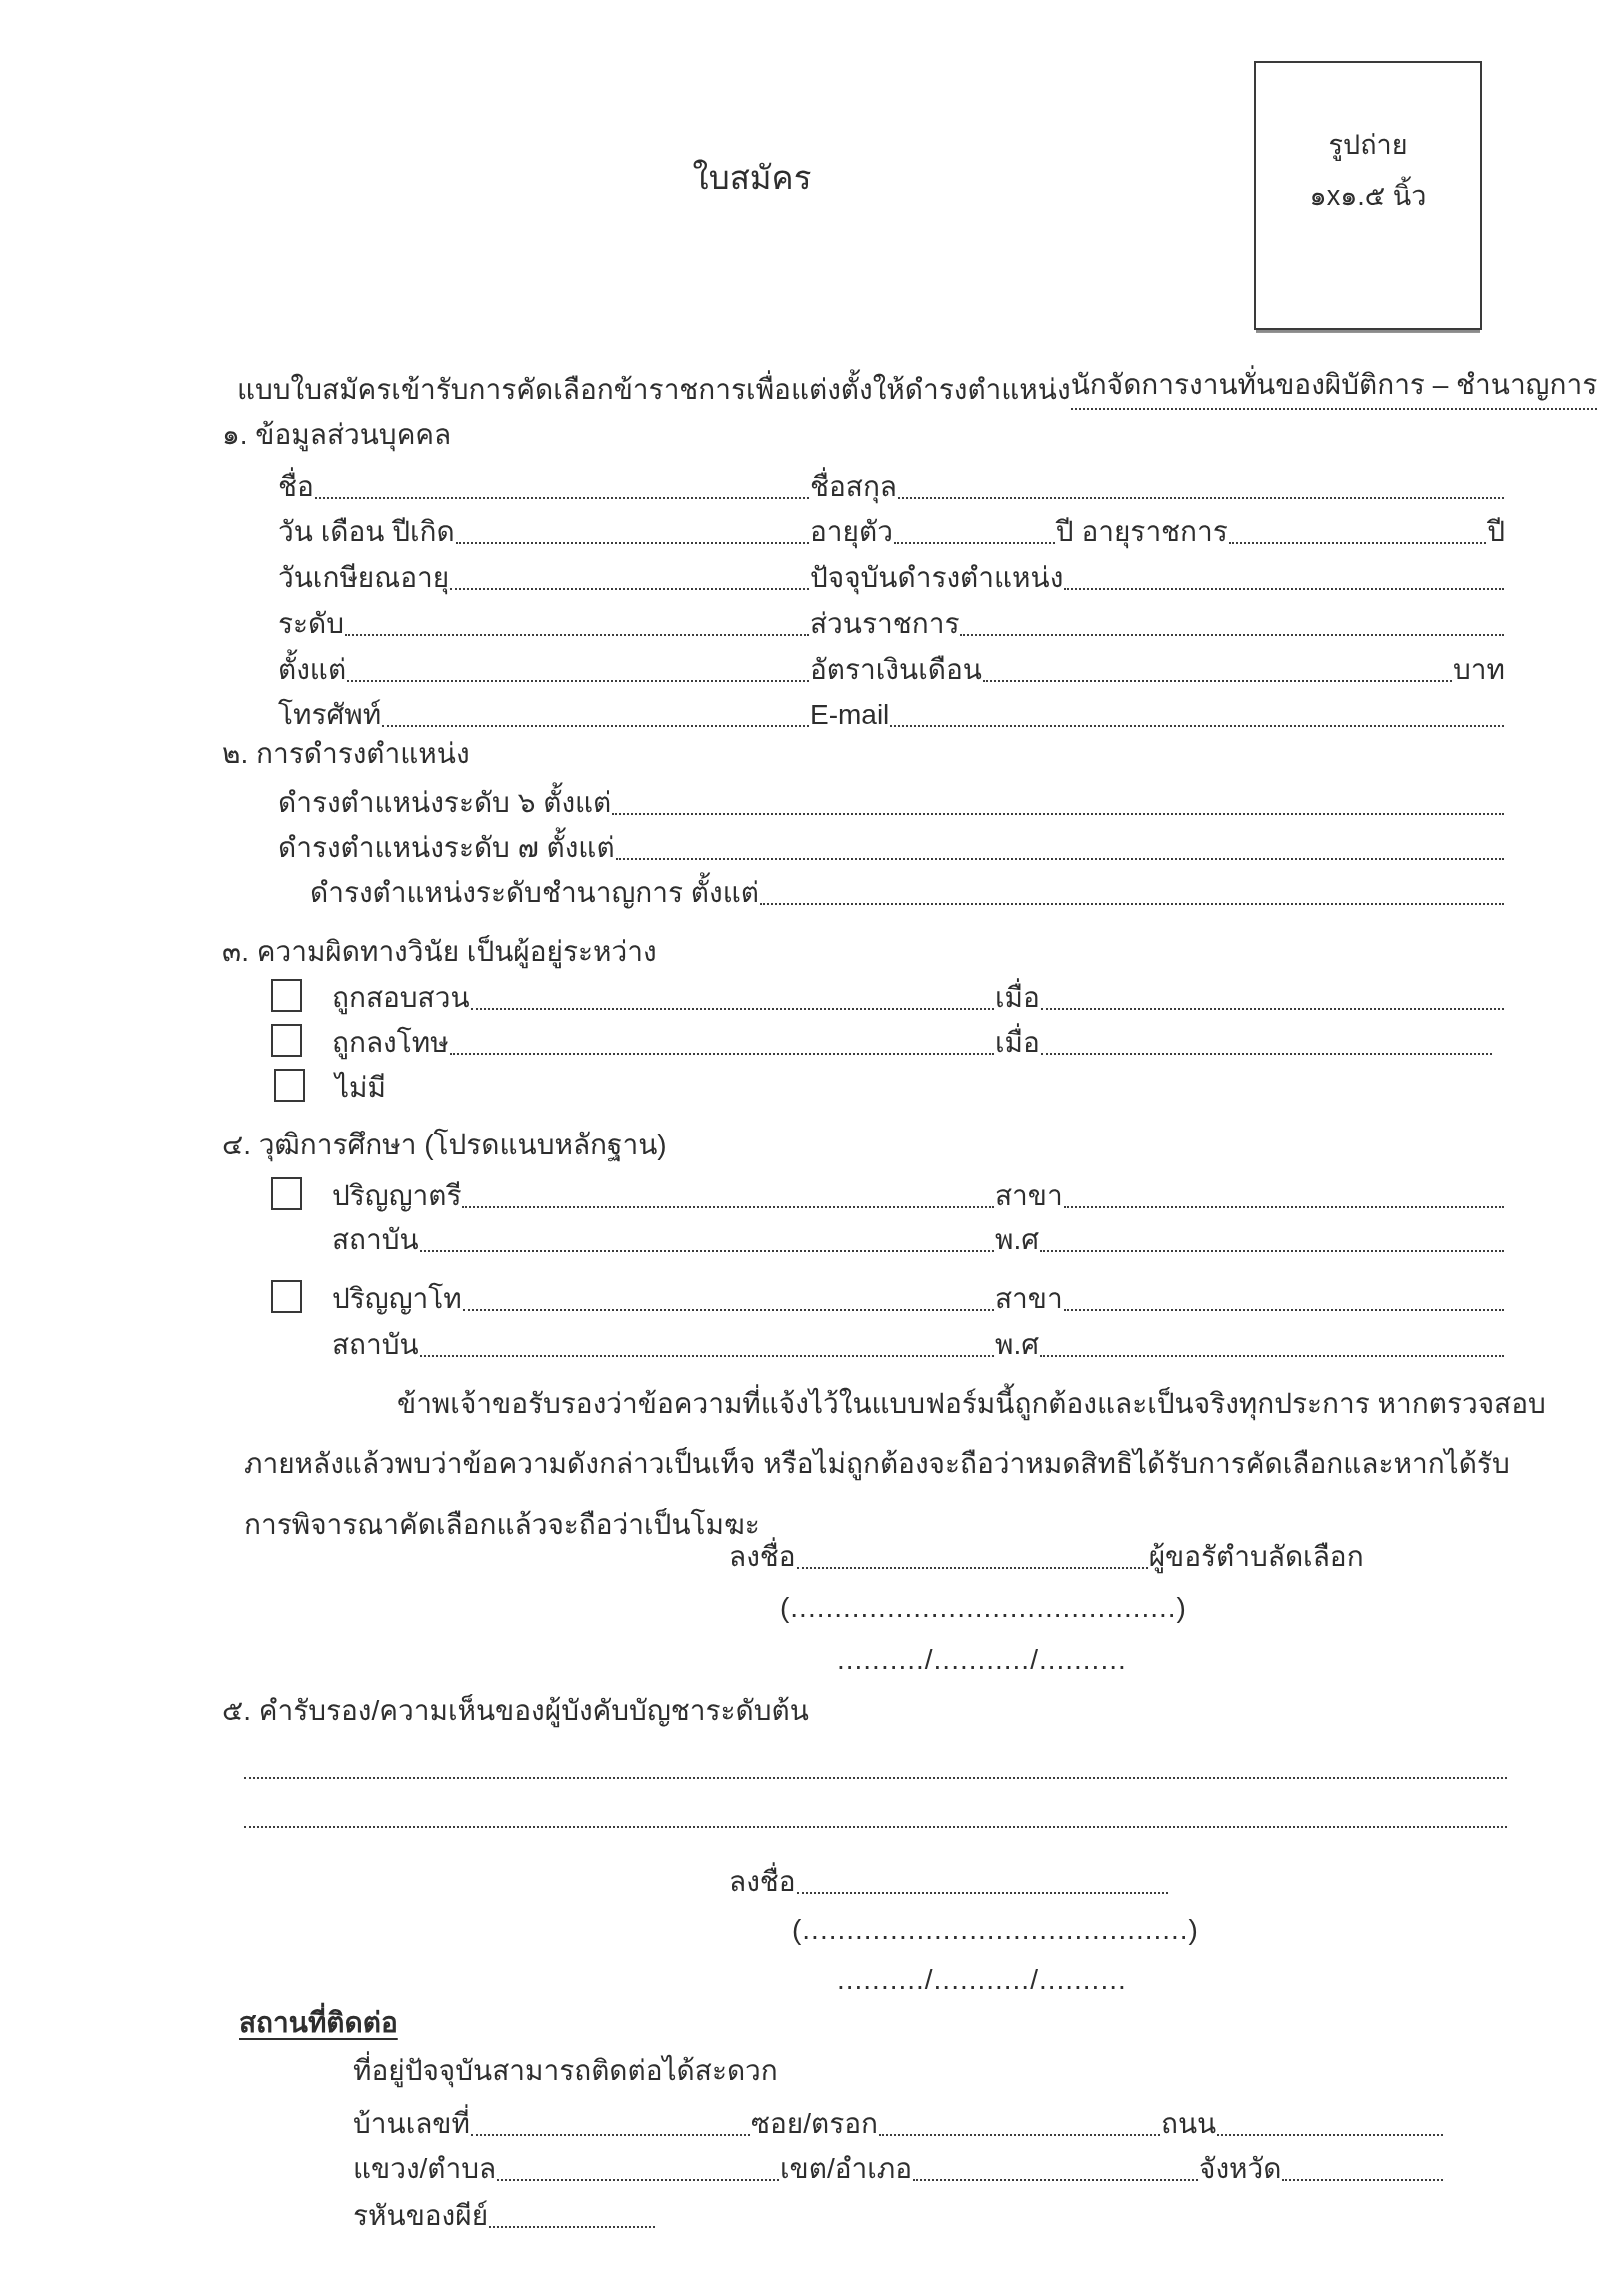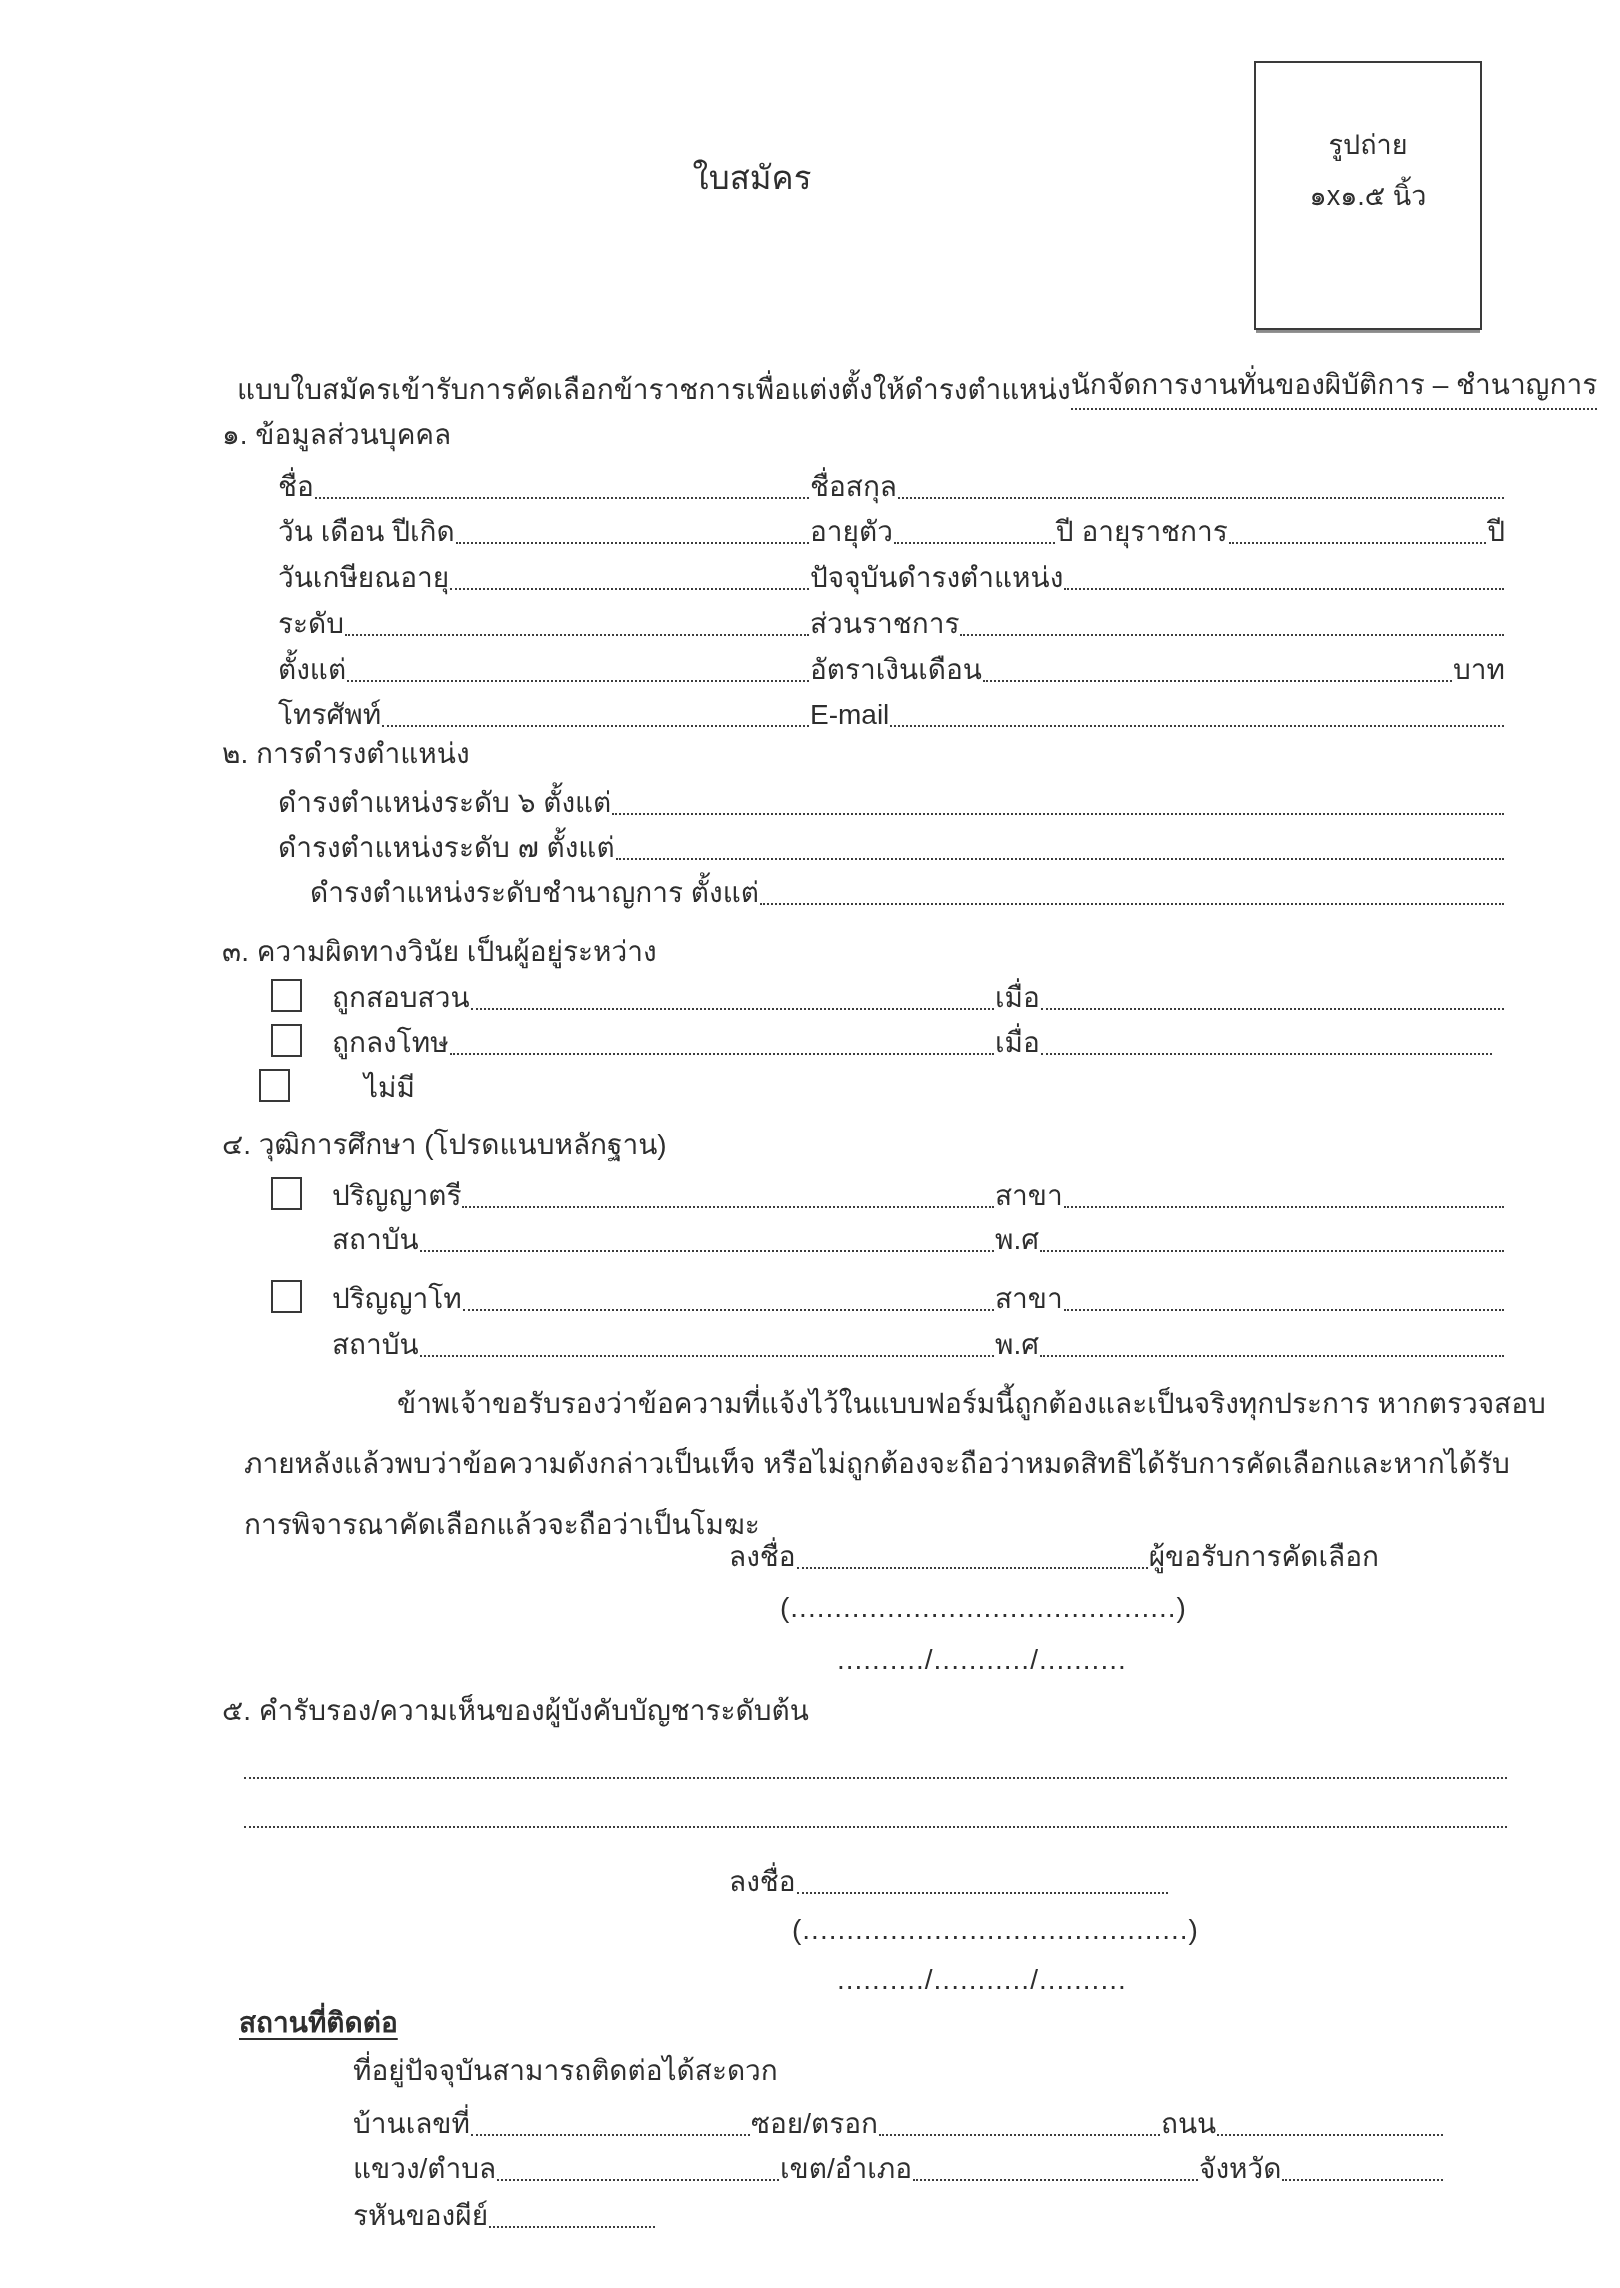--- a/index.html
+++ b/index.html
@@ -195,21 +195,21 @@
   <div class="line" style="left:271px;top:1022px;right:128px;">
     <span class="cb"></span>
     <span class="cell w680">
       <span class="lbl">ถูกลงโทษ</span>
       <span class="dots fill"></span>
     </span>
     <span class="lbl">เมื่อ</span>
     <span class="dots fill"></span>
   </div>
 
-  <div class="line" style="left:259px;top:1067px;gap:44px;">
+  <div class="line" style="left:274px;top:1067px;">
     <span class="cb"></span>
     <span class="lbl">ไม่มี</span>
   </div>
 
   <div class="heading abs" style="left:222px;top:1124px;">๔. วุฒิการศึกษา (โปรดแนบหลักฐาน)</div>
 
   <div class="line" style="left:271px;top:1175px;right:116px;">
     <span class="cb"></span>
     <span class="cell w680">
       <span class="lbl">ปริญญาตรี</span>
@@ -247,21 +247,21 @@
     <span class="dots fill"></span>
   </div>
 
   <div class="para-line" style="left:397px;top:1383px;">ข้าพเจ้าขอรับรองว่าข้อความที่แจ้งไว้ในแบบฟอร์มนี้ถูกต้องและเป็นจริงทุกประการ หากตรวจสอบ</div>
   <div class="para-line" style="left:244px;top:1443px;">ภายหลังแล้วพบว่าข้อความดังกล่าวเป็นเท็จ หรือไม่ถูกต้องจะถือว่าหมดสิทธิได้รับการคัดเลือกและหากได้รับ</div>
   <div class="para-line" style="left:244px;top:1504px;">การพิจารณาคัดเลือกแล้วจะถือว่าเป็นโมฆะ</div>
 
   <div class="line" style="left:729px;top:1536px;">
     <span class="lbl">ลงชื่อ</span>
     <span class="dots d360"></span>
-    <span class="lbl">ผู้ขอรับการคัดเลือก</span>
+    <span class="lbl">ผู้ขอรัตำบลัดเลือก</span>
   </div>
   <div class="centered-string" style="left:780px;top:1588px;">(............................................)</div>
   <div class="centered-string" style="left:837px;top:1640px;">........../.........../..........</div>
 
   <div class="heading abs" style="left:222px;top:1690px;">๕. คำรับรอง/ความเห็นของผู้บังคับบัญชาระดับต้น</div>
   <div class="dotline" style="left:244px;top:1777px;width:1263px;"></div>
   <div class="dotline" style="left:244px;top:1826px;width:1263px;"></div>
 
   <div class="line" style="left:729px;top:1861px;">
     <span class="lbl">ลงชื่อ</span>

